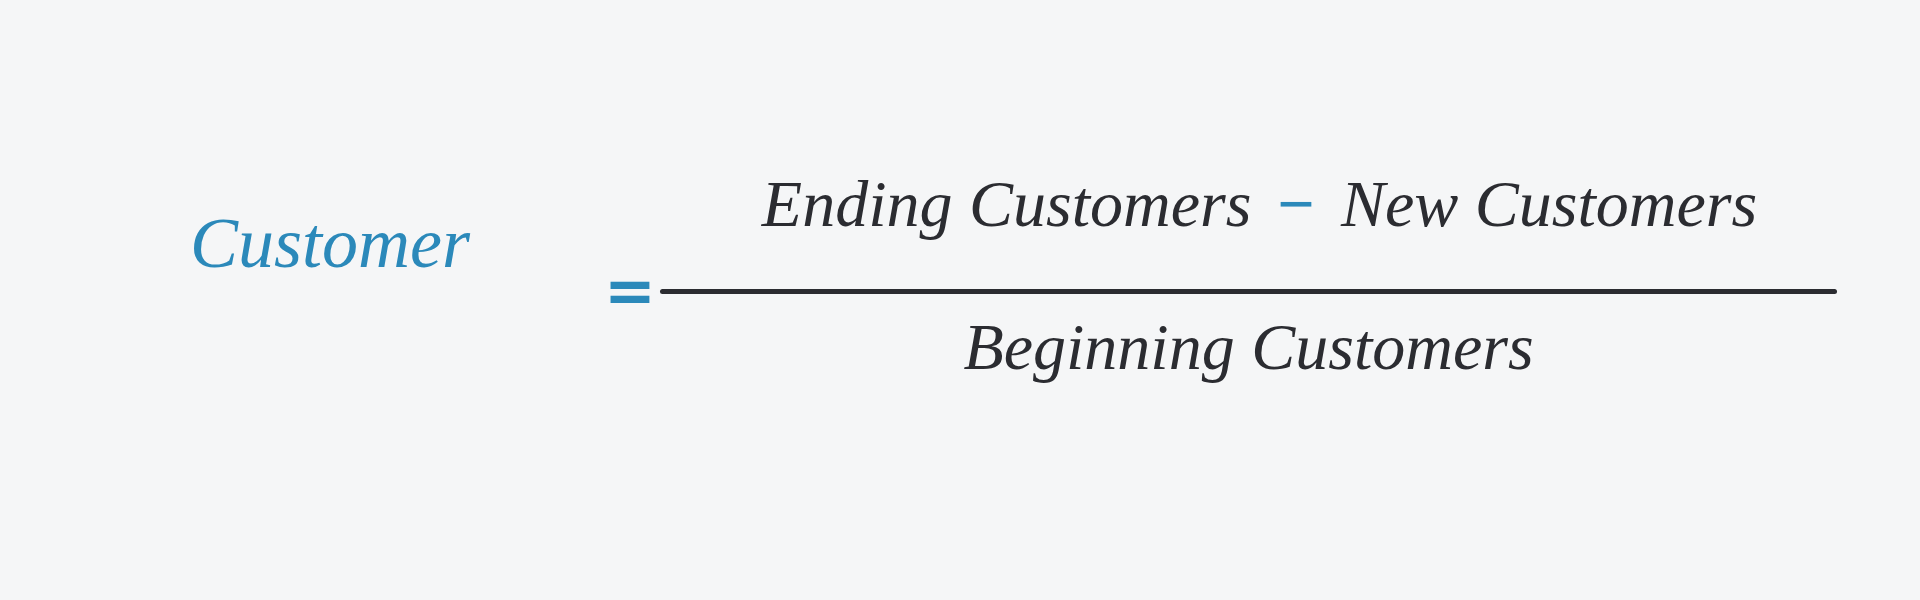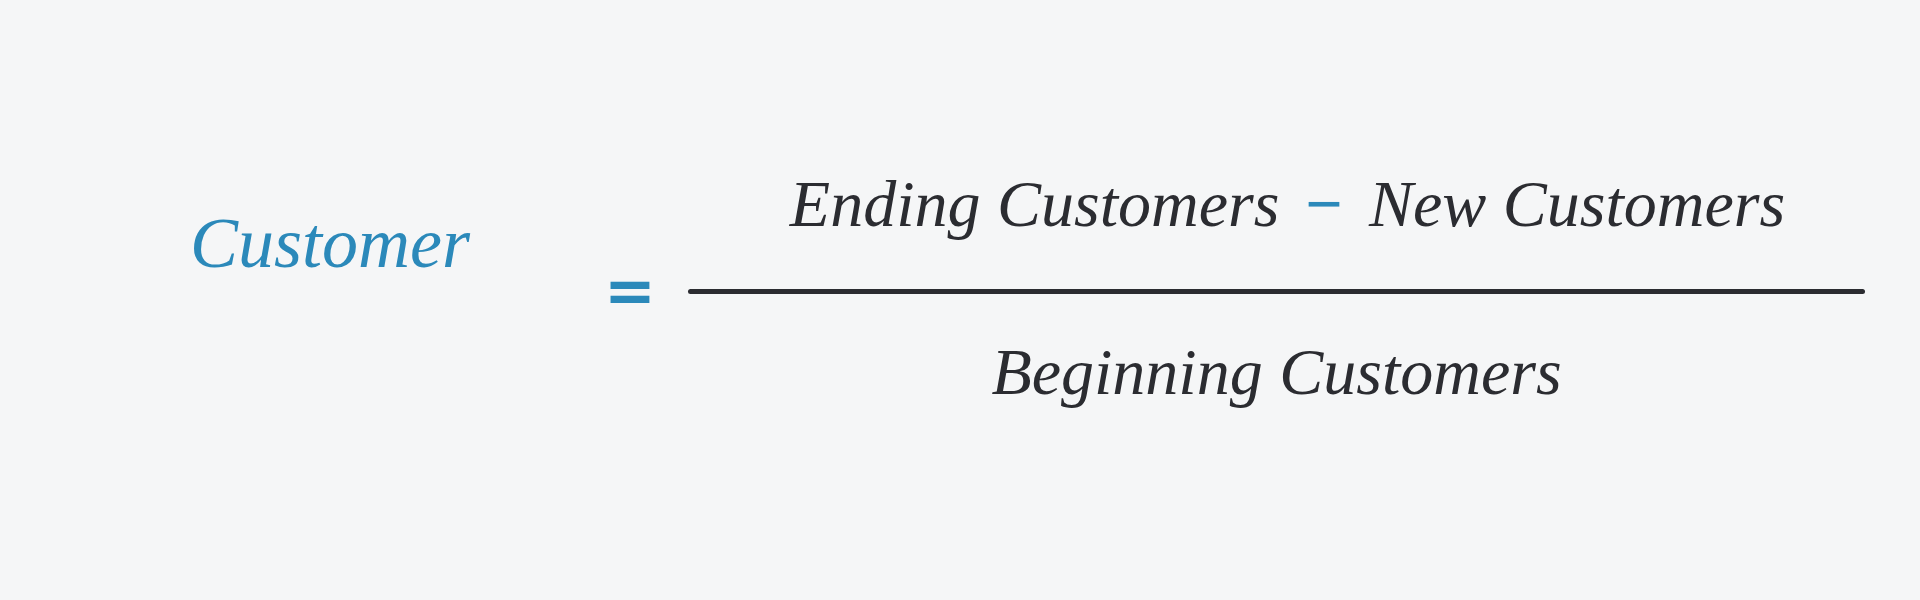--- a/index.html
+++ b/index.html
@@ -45,21 +45,21 @@
     font-style: normal;
     font-weight: 700;
     font-size: 62px;
     line-height: 74px;
     color: var(--accent, #2b89ba);
   }
 
   
   .fraction {
     position: absolute;
-    left: 688px;
+    left: 660px;
     top: 171px;
     width: 1177px;
   }
   .numerator {
     text-align: center;
     font-size: 66px;
     line-height: 66px;
     white-space: nowrap;
     transform: translateX(11px);
   }
@@ -69,21 +69,21 @@
     font-style: normal;
     margin: 0 26px;
   }
   .frac-bar {
     margin-top: 52px;
     height: 5px;
     background: var(--ink, #2b2c31);
     border-radius: 3px;
   }
   .denominator {
-    margin-top: 45px;
+    margin-top: 20px;
     text-align: center;
     font-size: 66px;
     line-height: 66px;
     white-space: nowrap;
   }
 </style>
 </head>
 <body>
 
 <div class="stage">

